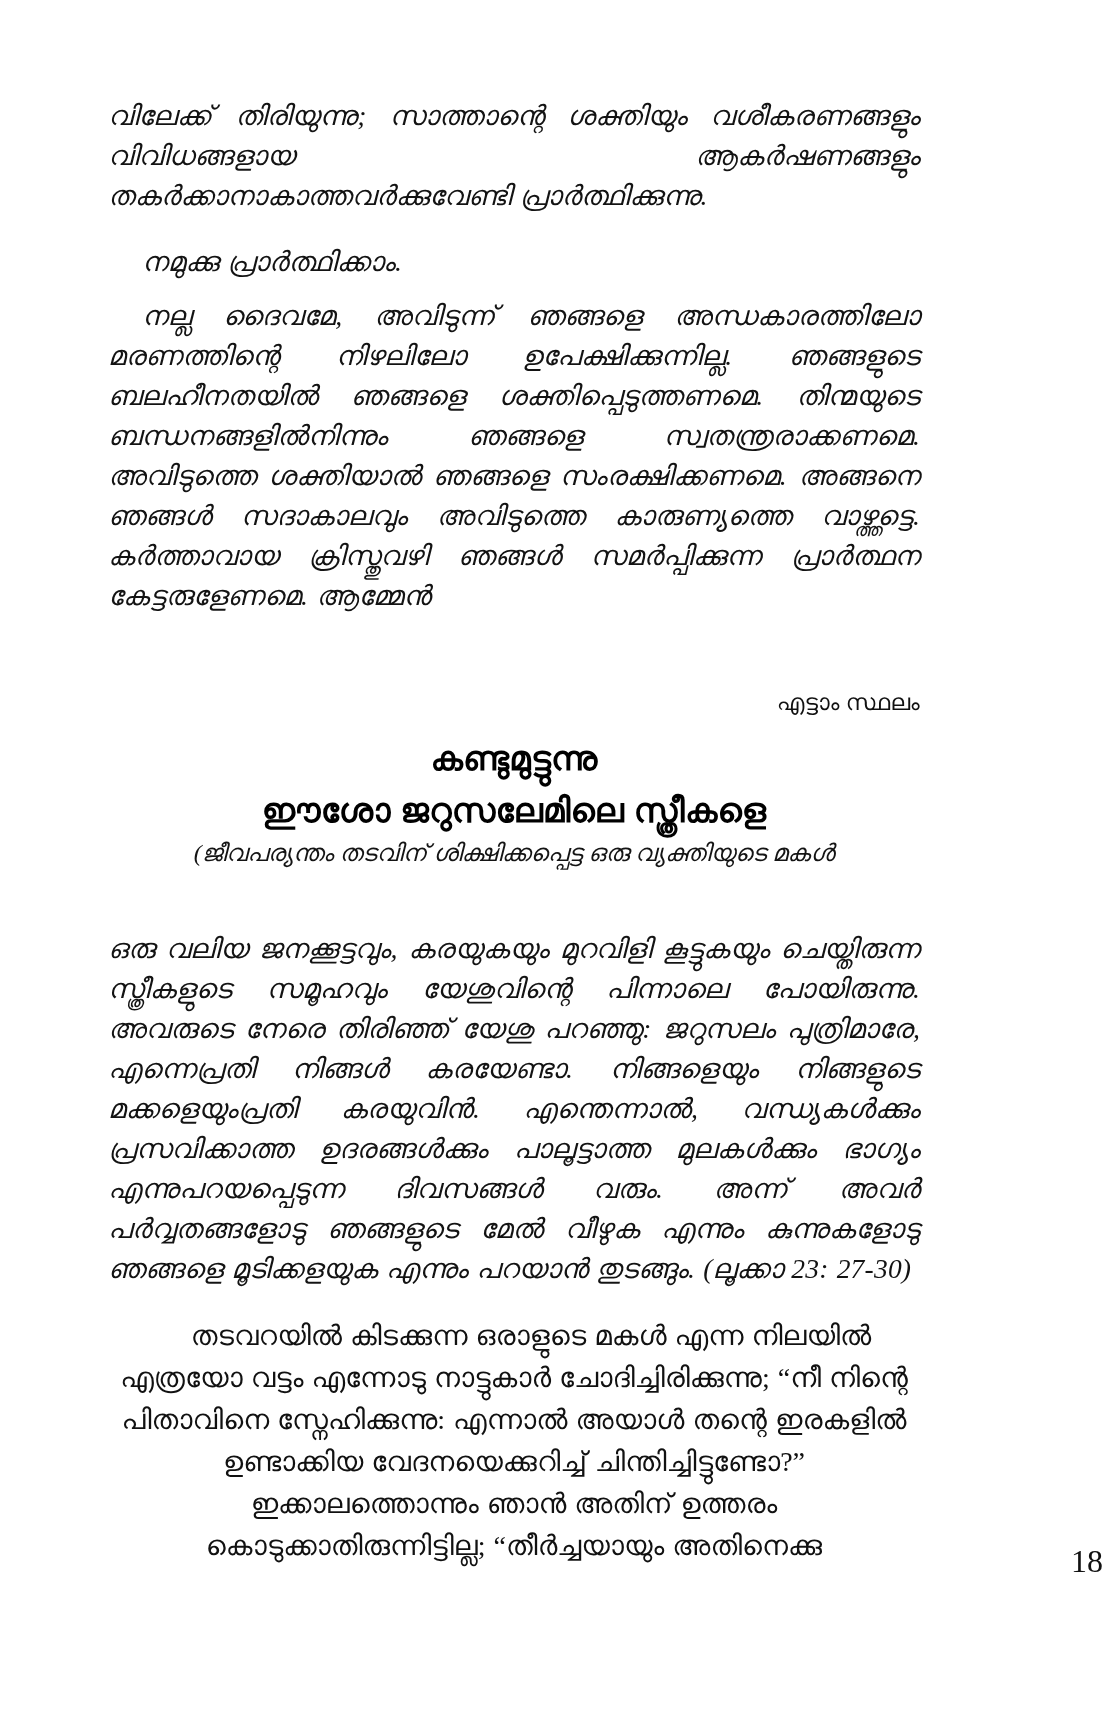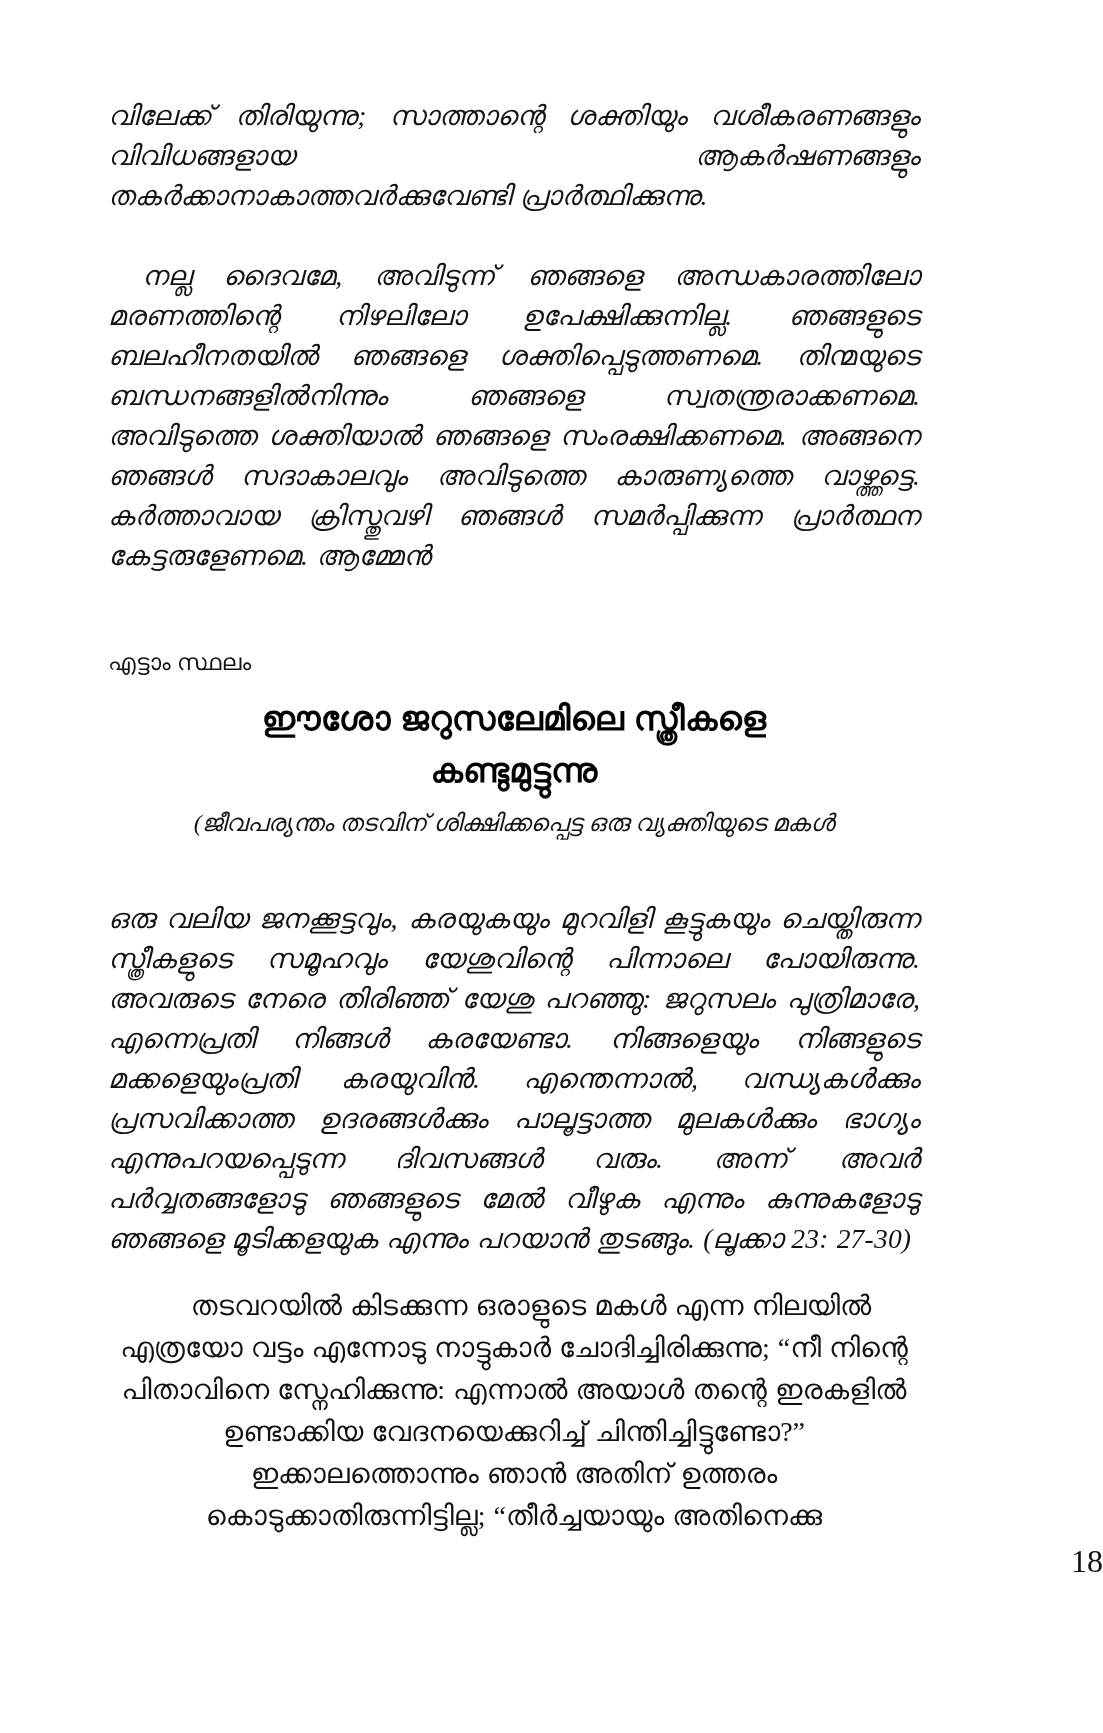--- a/index.html
+++ b/index.html
@@ -63,21 +63,21 @@
     text-align: center;
   }
 
   .gap-sm { height: 14px; }
   .gap-md { height: 26px; }
   .gap-lg { height: 58px; }
   .gap-xl { height: 72px; }
 
   
   .station-label {
-    text-align: left;
+    text-align: right;
     font-family: "Liberation Serif", "DejaVu Serif", serif;
     font-style: normal;
     font-weight: normal;
     font-size: 23px;
     line-height: 30px;
     color: #111111;
     letter-spacing: 0.3px;
   }
   .station-title {
     text-align: center;
@@ -91,21 +91,21 @@
   .station-title .tline { display: block; }
 
   .station-sub {
     text-align: center;
     font-family: "Liberation Serif", "DejaVu Serif", serif;
     font-style: italic;
     font-size: 24px;
     line-height: 35px;
     color: #141414;
   }
-  .station-sub .sline { display: block; margin-top: 10px; }
+  .station-sub .sline { display: block; }
 
   
   .page-number {
     position: absolute;
     left: 0;
     top: 1543px;
     width: 1103px;
     text-align: right;
     font-family: "Liberation Serif", "DejaVu Serif", serif;
     font-style: normal;
@@ -120,34 +120,35 @@
 <body>
 
 <div class="page">
 
   <div class="content">
 
     <p class="mal body-par cont">വിലേക്ക് തിരിയുന്നു; സാത്താന്റെ ശക്തിയും വശീകരണങ്ങളും വിവിധങ്ങളായ ആകർഷണങ്ങളും തകർക്കാനാകാത്തവർക്കുവേണ്ടി പ്രാർത്ഥിക്കുന്നു.</p>
 
     <div class="gap-md"></div>
 
+    <p class="mal body-par indent lastline">നമുക്കു പ്രാർത്ഥിക്കാം.</p>
 
     <div class="gap-sm"></div>
 
     <p class="mal body-par indent">നല്ല ദൈവമേ, അവിടുന്ന് ഞങ്ങളെ അന്ധകാരത്തിലോ മരണത്തിന്റെ നിഴലിലോ ഉപേക്ഷിക്കുന്നില്ല. ഞങ്ങളുടെ ബലഹീനതയിൽ ഞങ്ങളെ ശക്തിപ്പെടുത്തണമെ. തിന്മയുടെ ബന്ധനങ്ങളിൽനിന്നും ഞങ്ങളെ സ്വതന്ത്രരാക്കണമെ. അവിടുത്തെ ശക്തിയാൽ ഞങ്ങളെ സംരക്ഷിക്കണമെ. അങ്ങനെ ഞങ്ങൾ സദാകാലവും അവിടുത്തെ കാരുണ്യത്തെ വാഴ്ത്തട്ടെ. കർത്താവായ ക്രിസ്തുവഴി ഞങ്ങൾ സമർപ്പിക്കുന്ന പ്രാർത്ഥന കേട്ടരുളേണമെ. ആമ്മേൻ</p>
 
     <div class="gap-xl"></div>
 
     <div class="station-label">എട്ടാം സ്ഥലം</div>
 
     <div class="gap-sm"></div>
 
     <div class="station-title">
+      <span class="tline">കണ്ടുമുട്ടുന്നു</span>
       <span class="tline">ഈശോ ജറുസലേമിലെ സ്ത്രീകളെ</span>
-      <span class="tline">കണ്ടുമുട്ടുന്നു</span>
     </div>
 
     <div class="station-sub">
       <span class="sline">(ജീവപര്യന്തം തടവിന് ശിക്ഷിക്കപ്പെട്ട ഒരു വ്യക്തിയുടെ മകൾ</span>
     </div>
 
     <div class="gap-lg"></div>
 
     <p class="mal body-par cont">ഒരു വലിയ ജനക്കൂട്ടവും, കരയുകയും മുറവിളി കൂട്ടുകയും ചെയ്തിരുന്ന സ്ത്രീകളുടെ സമൂഹവും യേശുവിന്റെ പിന്നാലെ പോയിരുന്നു. അവരുടെ നേരെ തിരിഞ്ഞ് യേശു പറഞ്ഞു: ജറുസലം പുത്രിമാരേ, എന്നെപ്രതി നിങ്ങൾ കരയേണ്ടാ. നിങ്ങളെയും നിങ്ങളുടെ മക്കളെയുംപ്രതി കരയുവിൻ. എന്തെന്നാൽ, വന്ധ്യകൾക്കും പ്രസവിക്കാത്ത ഉദരങ്ങൾക്കും പാലൂട്ടാത്ത മുലകൾക്കും ഭാഗ്യം എന്നുപറയപ്പെടുന്ന ദിവസങ്ങൾ വരും. അന്ന് അവർ പർവ്വതങ്ങളോടു ഞങ്ങളുടെ മേൽ വീഴുക എന്നും കുന്നുകളോടു ഞങ്ങളെ മൂടിക്കളയുക എന്നും പറയാൻ തുടങ്ങും. (ലൂക്കാ 23: 27-30)</p>
 

